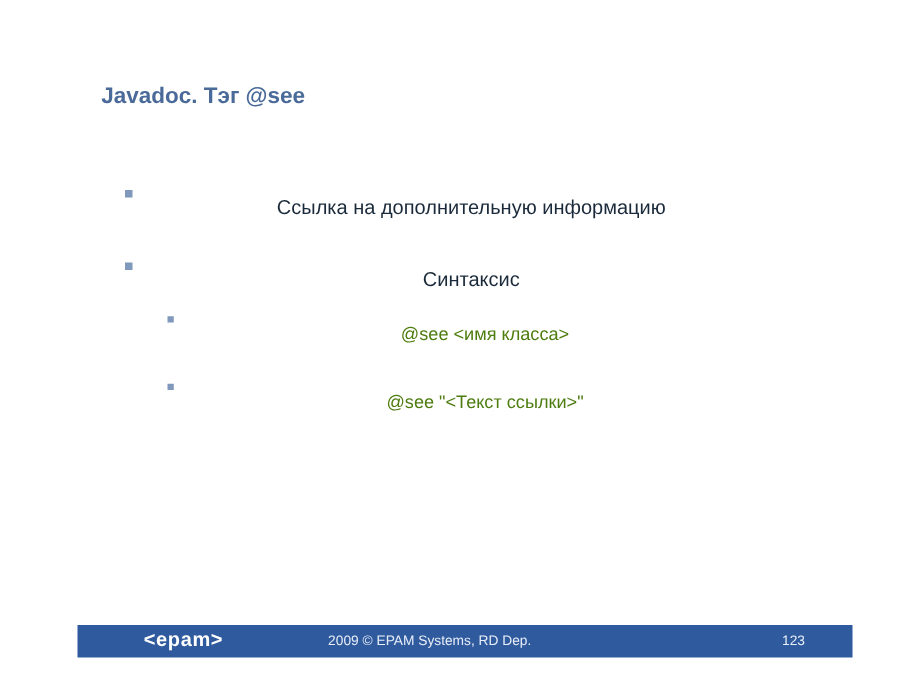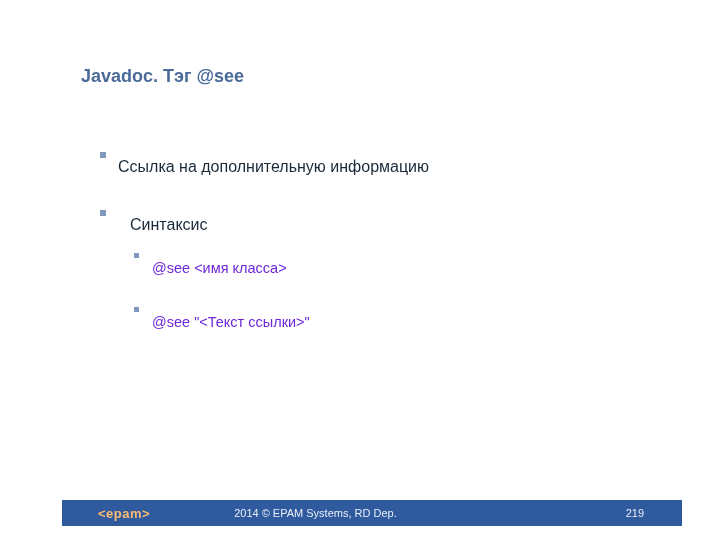--- a/index.html
+++ b/index.html
@@ -27,20 +27,21 @@
   .content {
     position: absolute;
     top: 110px;
     left: 60px;
     right: 60px;
     color: #203040;
   }
   ul.level1 {
     list-style: none;
     padding: 0;
+    text-align: center;
   }
   ul.level1 > li {
     position: relative;
     padding-left: 22px;
     margin-bottom: 16px;
     font-size: 16px;
     color: #1a2a3a;
   }
   ul.level1 > li::before {
     content: "";
@@ -53,21 +54,21 @@
   ul.level2 {
     list-style: none;
     padding: 0;
     margin-top: 14px;
   }
   ul.level2 > li {
     position: relative;
     padding-left: 34px;
     margin-bottom: 14px;
     font-size: 14.5px;
-    color: #6d28d9;
+    color: #4d7c0f;
   }
   ul.level2 > li::before {
     content: "";
     position: absolute;
     left: 16px;
     top: 5px;
     width: 5px; height: 5px;
     background: #7f98bb;
   }
   .footer {
@@ -76,24 +77,24 @@
     right: 38px;
     bottom: 14px;
     height: 26px;
     background: #2f5a9e;
     display: flex;
     align-items: center;
     color: #fff;
     font-size: 11px;
   }
   .footer .logo {
-    margin-left: 12px;
+    margin-left: 29px;
     font-weight: bold;
-    font-size: 13px;
-    color: #fdba74;
+    font-size: 16px;
+    color: #ffffff;
     letter-spacing: 0.5px;
   }
   .footer .copyright {
     margin-left: 60px;
     color: #e8eef9;
   }
   .footer .pagenum {
     margin-left: auto;
     margin-right: 14px;
     color: #e8eef9;
@@ -114,17 +115,17 @@
         <ul class="level2">
           <li>@see &lt;имя класса&gt;</li>
           <li>@see "&lt;Текст ссылки&gt;"</li>
         </ul>
       </li>
     </ul>
   </div>
 
   <div class="footer">
     <span class="logo">&lt;epam&gt;</span>
-    <span class="copyright">2014 © EPAM Systems, RD Dep.</span>
-    <span class="pagenum">219</span>
+    <span class="copyright">2009 © EPAM Systems, RD Dep.</span>
+    <span class="pagenum">123</span>
   </div>
 
 </div>
 
 </body></html>

